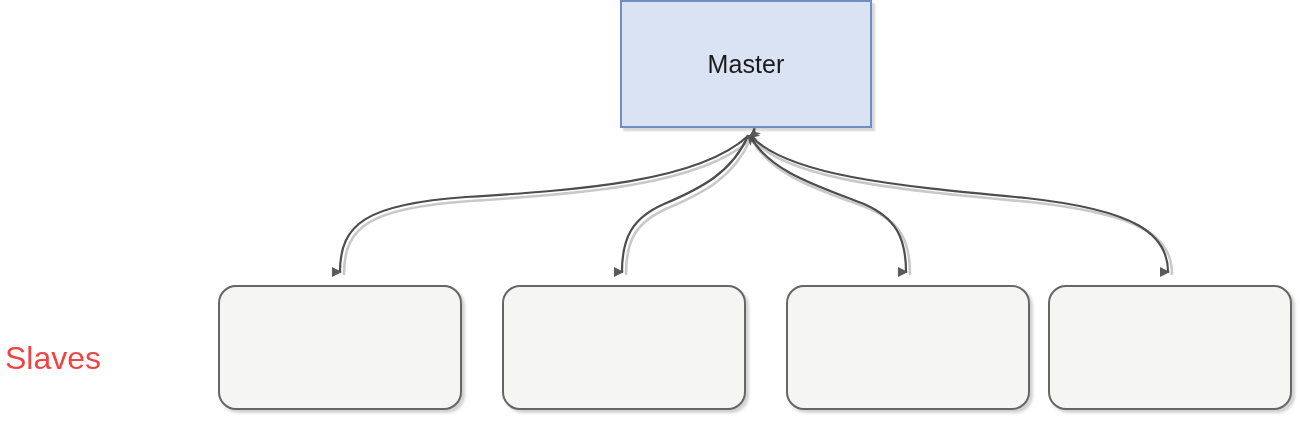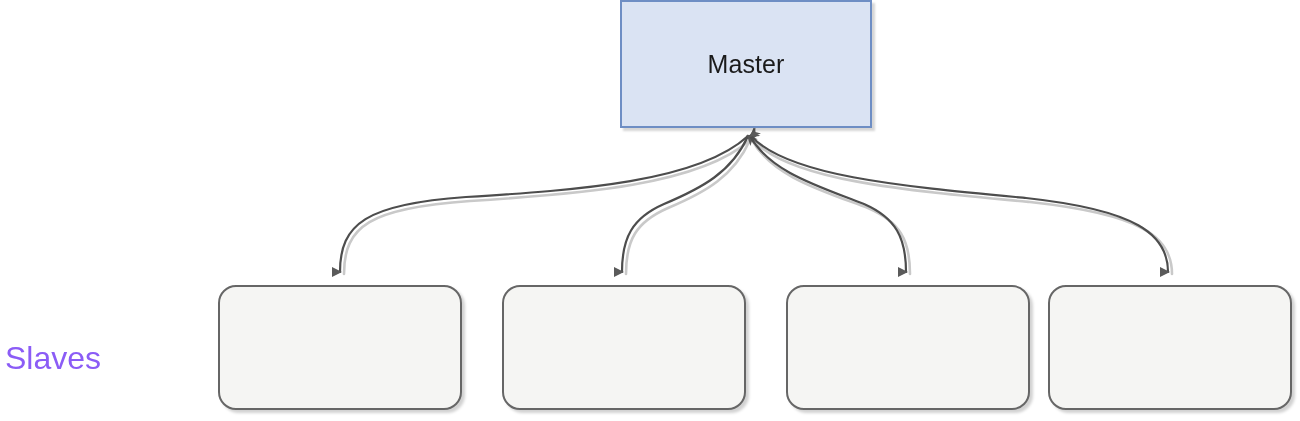--- a/index.html
+++ b/index.html
@@ -61,21 +61,21 @@
   .slave-node.s2 { left: 502px; }
   .slave-node.s3 { left: 786px; }
   .slave-node.s4 { left: 1048px; width: 244px; }
 
   
   .group-label {
     position: absolute;
     left: 5px;
     top: 341px;
     font-size: 32px;
-    color: #8b5cf6;
+    color: #ef4444;
     line-height: 1.1;
     white-space: nowrap;
   }
 
   
   #edge-layer {
     position: absolute;
     left: 0;
     top: 0;
     width: 1300px;

